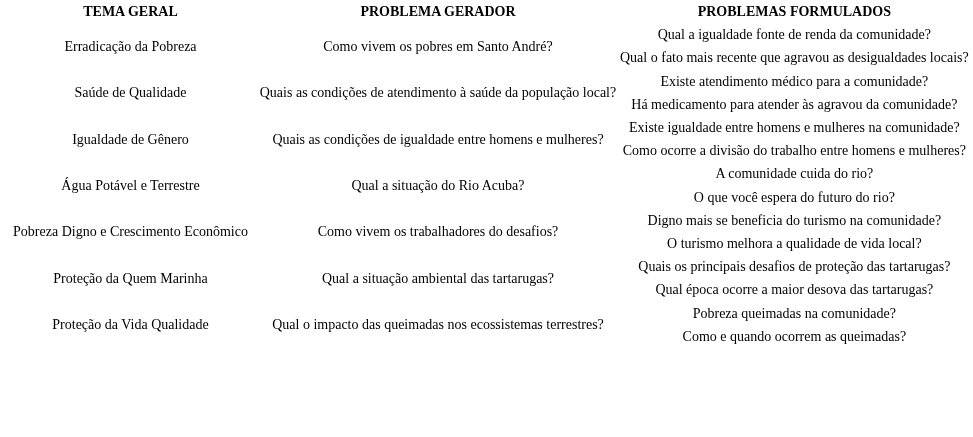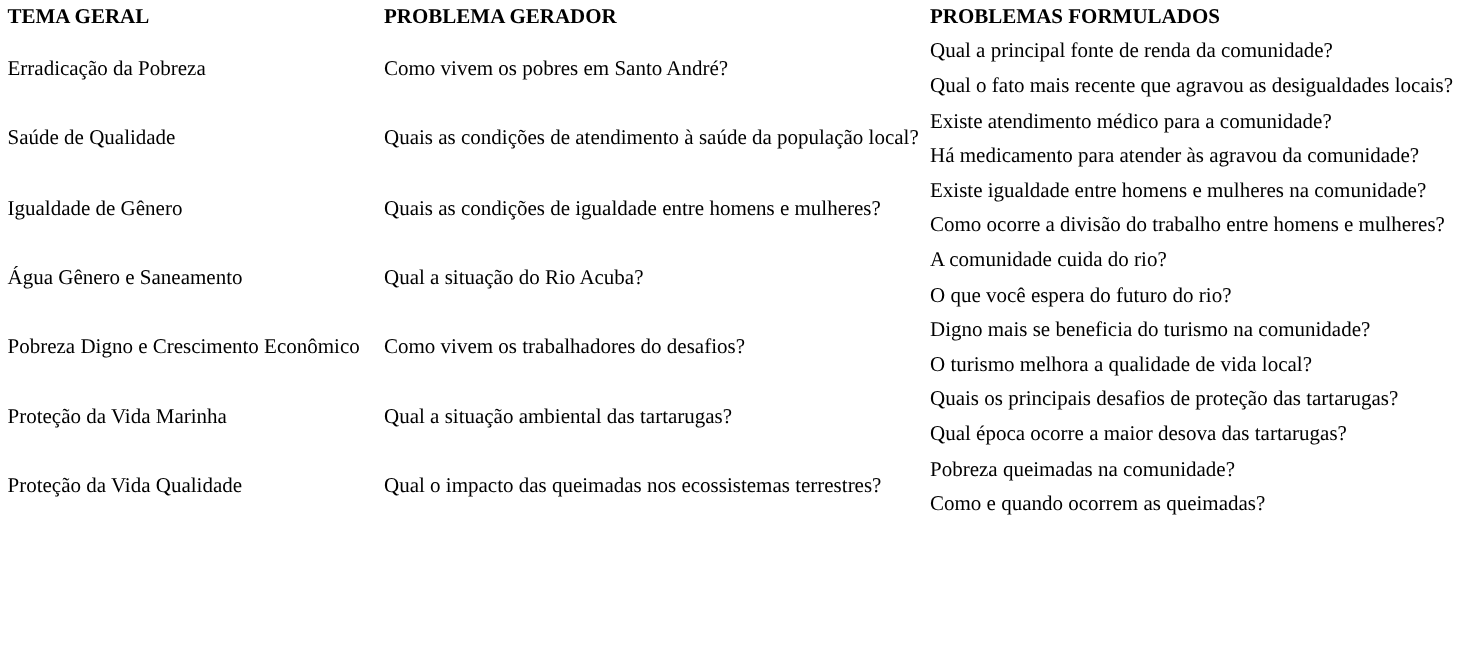--- a/index.html
+++ b/index.html
@@ -23,21 +23,21 @@
   }
   table.doc-table col.c1 { width: 251px; }
   table.doc-table col.c2 { width: 364px; }
   table.doc-table col.c3 { width: 348px; }
   table.doc-table tr {
     height: 23.2px;
   }
   table.doc-table th,
   table.doc-table td {
     padding: 0;
-    text-align: left;
+    text-align: center;
     vertical-align: middle;
     white-space: nowrap;
     overflow: visible;
     line-height: 23.2px;
     font-weight: normal;
   }
   table.doc-table th {
     font-weight: bold;
   }
 </style>
@@ -55,21 +55,21 @@
       <th>TEMA GERAL</th>
       <th>PROBLEMA GERADOR</th>
       <th>PROBLEMAS FORMULADOS</th>
     </tr>
   </thead>
   <tbody>
 
     <tr>
       <td rowspan="2">Erradicação da Pobreza</td>
       <td rowspan="2">Como vivem os pobres em Santo André?</td>
-      <td>Qual a principal fonte de renda da comunidade?</td>
+      <td>Qual a igualdade fonte de renda da comunidade?</td>
     </tr>
     <tr>
       <td>Qual o fato mais recente que agravou as desigualdades locais?</td>
     </tr>
 
     <tr>
       <td rowspan="2">Saúde de Qualidade</td>
       <td rowspan="2">Quais as condições de atendimento à saúde da população local?</td>
       <td>Existe atendimento médico para a comunidade?</td>
     </tr>
@@ -80,39 +80,39 @@
     <tr>
       <td rowspan="2">Igualdade de Gênero</td>
       <td rowspan="2">Quais as condições de igualdade entre homens e mulheres?</td>
       <td>Existe igualdade entre homens e mulheres na comunidade?</td>
     </tr>
     <tr>
       <td>Como ocorre a divisão do trabalho entre homens e mulheres?</td>
     </tr>
 
     <tr>
-      <td rowspan="2">Água Gênero e Saneamento</td>
+      <td rowspan="2">Água Potável e Terrestre</td>
       <td rowspan="2">Qual a situação do Rio Acuba?</td>
       <td>A comunidade cuida do rio?</td>
     </tr>
     <tr>
       <td>O que você espera do futuro do rio?</td>
     </tr>
 
     <tr>
       <td rowspan="2">Pobreza Digno e Crescimento Econômico</td>
       <td rowspan="2">Como vivem os trabalhadores do desafios?</td>
       <td>Digno mais se beneficia do turismo na comunidade?</td>
     </tr>
     <tr>
       <td>O turismo melhora a qualidade de vida local?</td>
     </tr>
 
     <tr>
-      <td rowspan="2">Proteção da Vida Marinha</td>
+      <td rowspan="2">Proteção da Quem Marinha</td>
       <td rowspan="2">Qual a situação ambiental das tartarugas?</td>
       <td>Quais os principais desafios de proteção das tartarugas?</td>
     </tr>
     <tr>
       <td>Qual época ocorre a maior desova das tartarugas?</td>
     </tr>
 
     <tr>
       <td rowspan="2">Proteção da Vida Qualidade</td>
       <td rowspan="2">Qual o impacto das queimadas nos ecossistemas terrestres?</td>

